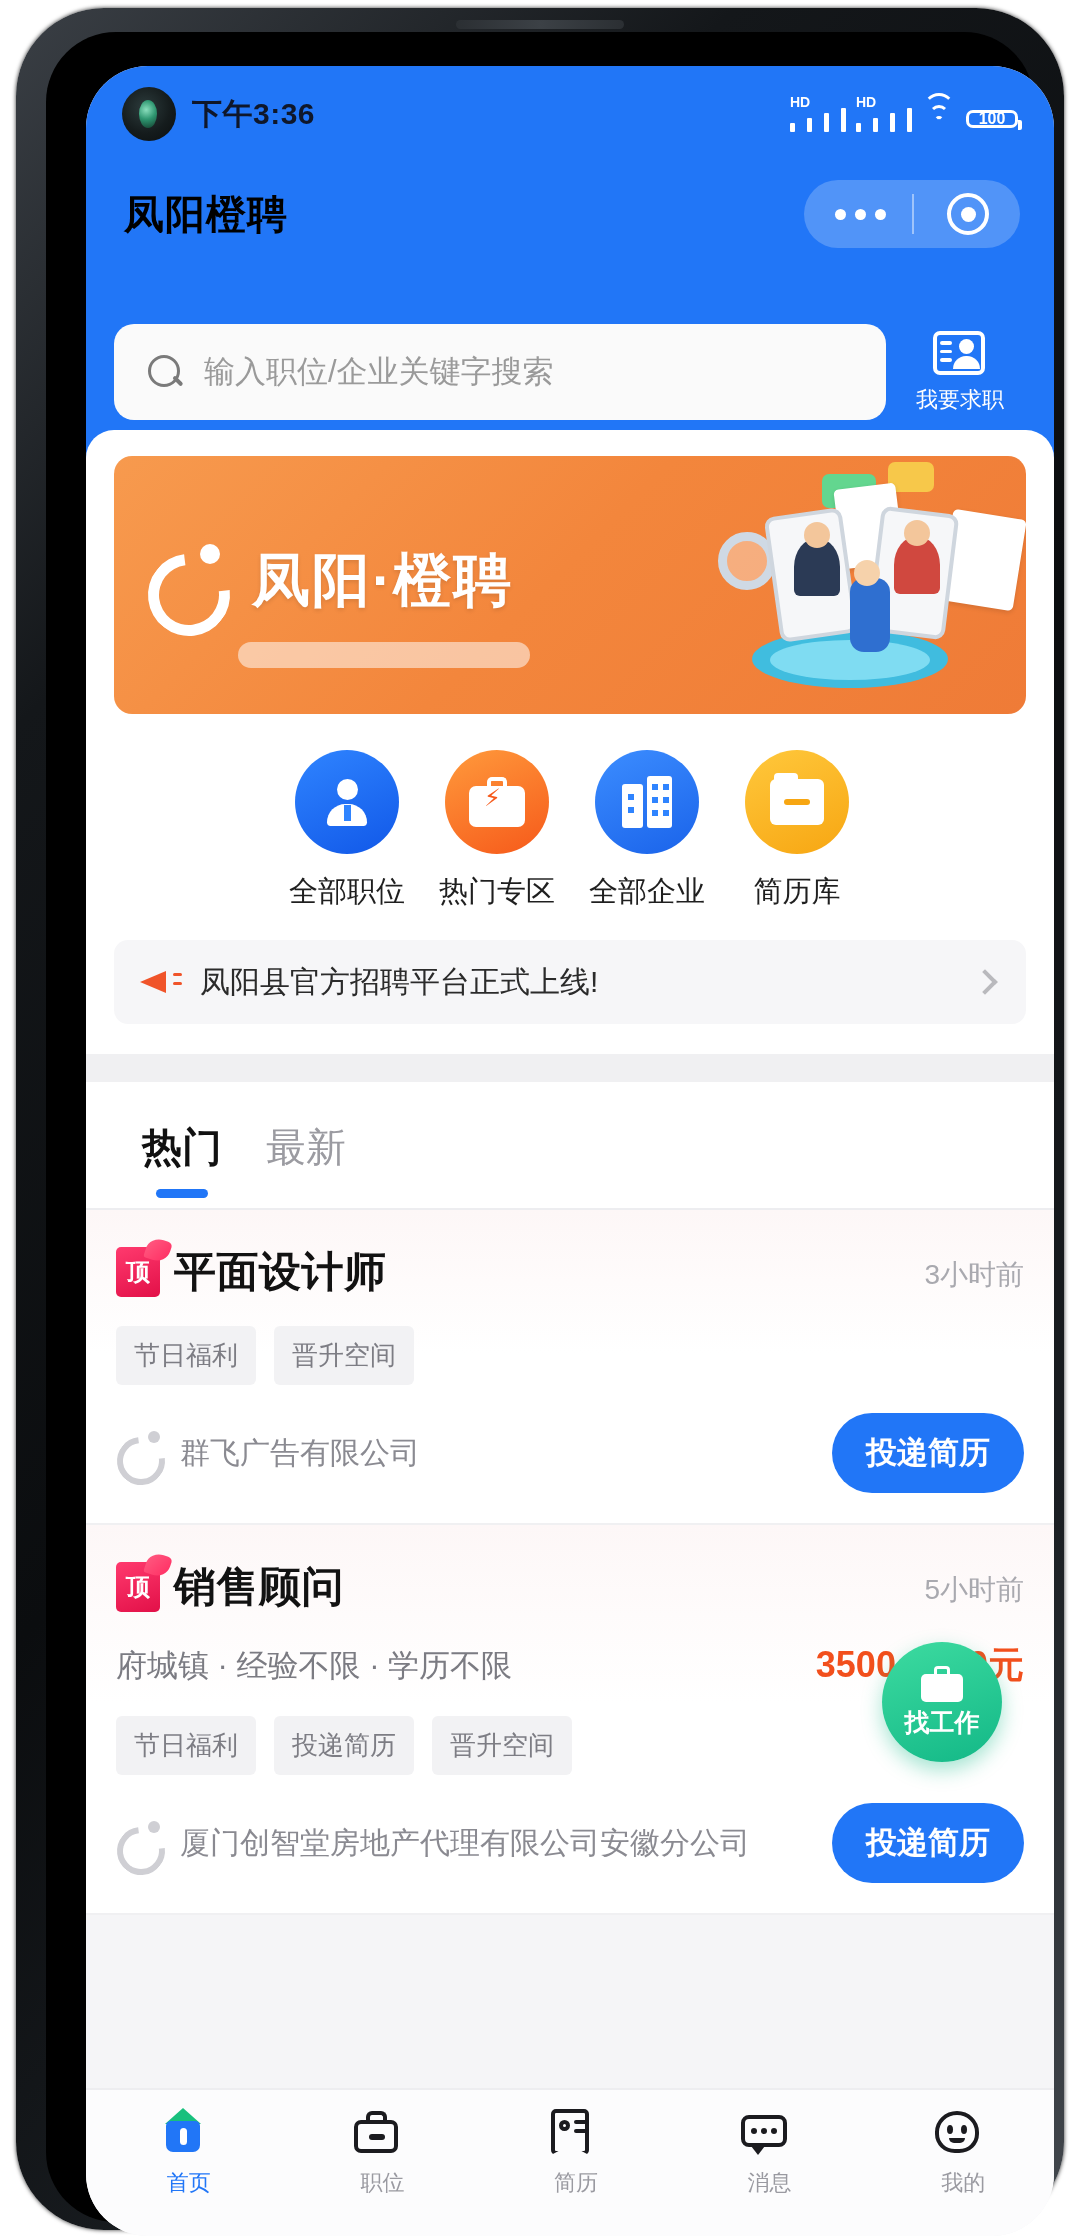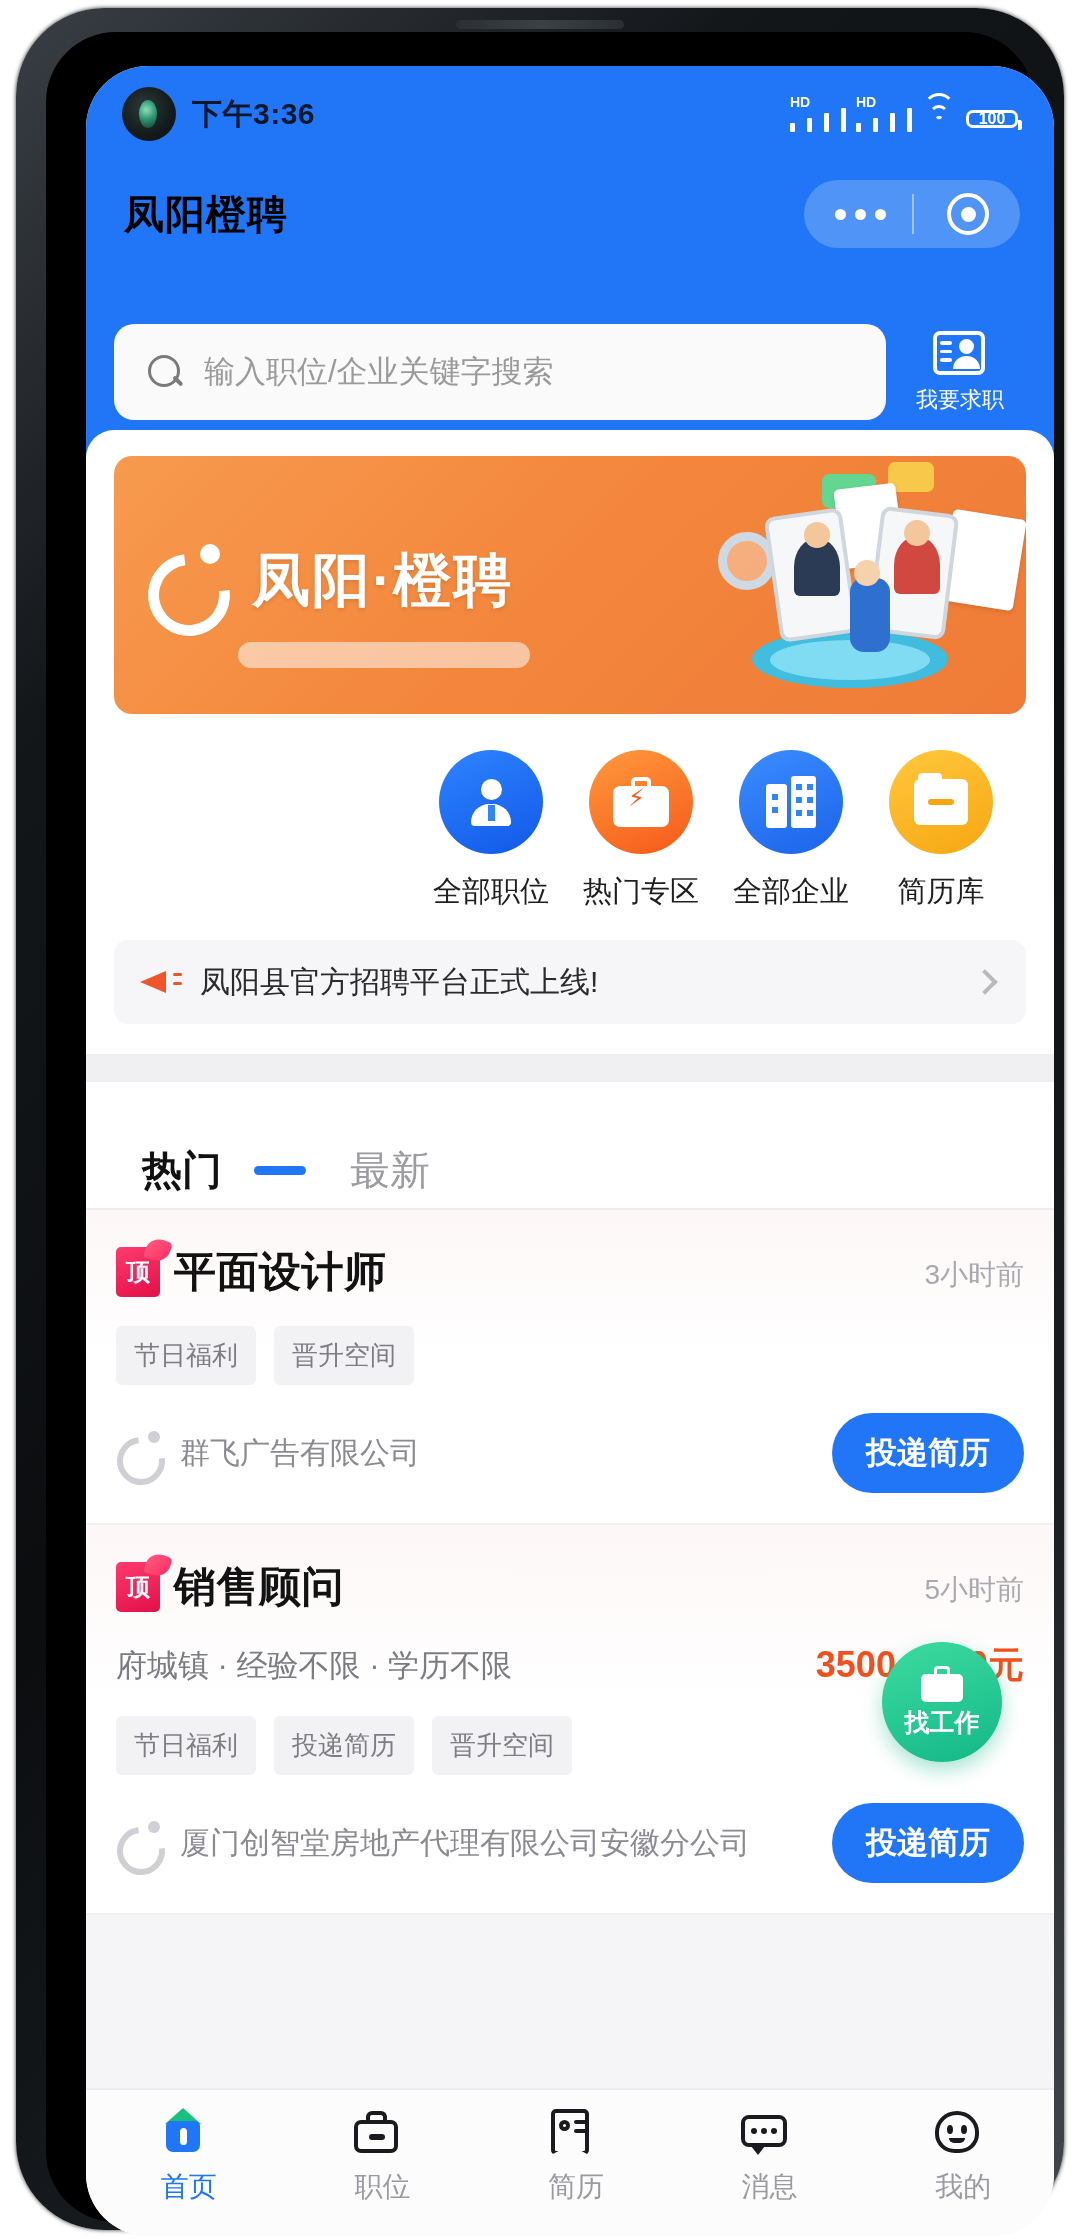--- a/index.html
+++ b/index.html
@@ -217,21 +217,21 @@
     position:absolute; right:150px; top:18px; width:54px;height:34px;
     background:#63d68f; border-radius:7px;
   }
   .bn-bub2{
     position:absolute; right:92px; top:6px; width:46px;height:30px;
     background:#f7c84a; border-radius:7px;
   }
 
   
   .cats{
-    display:flex; justify-content:flex-end; padding:36px 38px 10px 42px;
+    display:flex; justify-content:center; padding:36px 38px 10px 42px;
   }
   .cat{ width:150px; display:flex; flex-direction:column; align-items:center; gap:18px; }
   .cat-ico{
     width:104px; height:104px; border-radius:50%;
     display:flex; align-items:center; justify-content:center; position:relative;
   }
   .cat-label{ font-size:29px; color:#1f1f1f; }
   .g-blue  { background:linear-gradient(155deg,#2f84ff,#1158e8); }
   .g-orange{ background:linear-gradient(155deg,#ff9a3c,#f6591a); }
   .g-blue2 { background:linear-gradient(155deg,#3c8dff,#1a63ea); }
@@ -290,21 +290,21 @@
   .chev{ width:18px;height:18px; border-right:4px solid #b9b9bd; border-top:4px solid #b9b9bd;
          transform:rotate(45deg); flex:0 0 auto; margin-right:6px;}
 
   .gap{ height:28px; background:#f0f0f2; margin-top:30px; }
 
   
   .tabs{
     background:#fff; display:flex; align-items:flex-end; gap:44px;
     padding:34px 0 0 56px; height:128px; border-bottom:2px solid #ededf0;
   }
-  .tab{ display:flex; flex-direction:row; align-items:center; gap:32px; padding-bottom:10px;}
+  .tab{ display:flex; flex-direction:column; align-items:center; gap:14px; padding-bottom:10px;}
   .tab .t-lbl{ font-size:40px; color:#9b9ba1; font-weight:400; }
   .tab.active .t-lbl{ color:#111; font-weight:700; }
   .tab .t-bar{ width:0; height:9px; border-radius:5px; background:transparent; }
   .tab.active .t-bar{ width:52px; background:#2176f7; }
 
   
   .joblist{ background:#fff; }
   .jobcard{
     padding:34px 30px 30px 30px;
     border-bottom:2px solid #f0f0f2;
@@ -367,21 +367,21 @@
   .fab span{ color:#fff; font-size:25px; font-weight:700; }
 
   
   .bottomnav{
     position:absolute; left:0; bottom:0; width:968px; height:148px;
     background:#fcfcfd; border-top:2px solid #ededf0;
     display:flex; align-items:flex-start; padding-top:16px;
     z-index:8;
   }
   .nav-item{ flex:1; display:flex; flex-direction:column; align-items:center; gap:10px;}
-  .nav-lbl{ font-size:28px; color:#9a9aa1;margin-left:12px;}
+  .nav-lbl{ font-size:22px; color:#9a9aa1;margin-left:12px;}
   .nav-item.active .nav-lbl{ color:#2176f7;}
   .nav-ico{ width:52px;height:52px; position:relative;}
 
   .ni-home .roof{
     position:absolute; left:8px; top:2px; width:0;height:0;
     border-left:18px solid transparent; border-right:18px solid transparent;
     border-bottom:16px solid #18c07d;
   }
   .ni-home .body{
     position:absolute; left:9px; top:15px; width:34px;height:31px;

